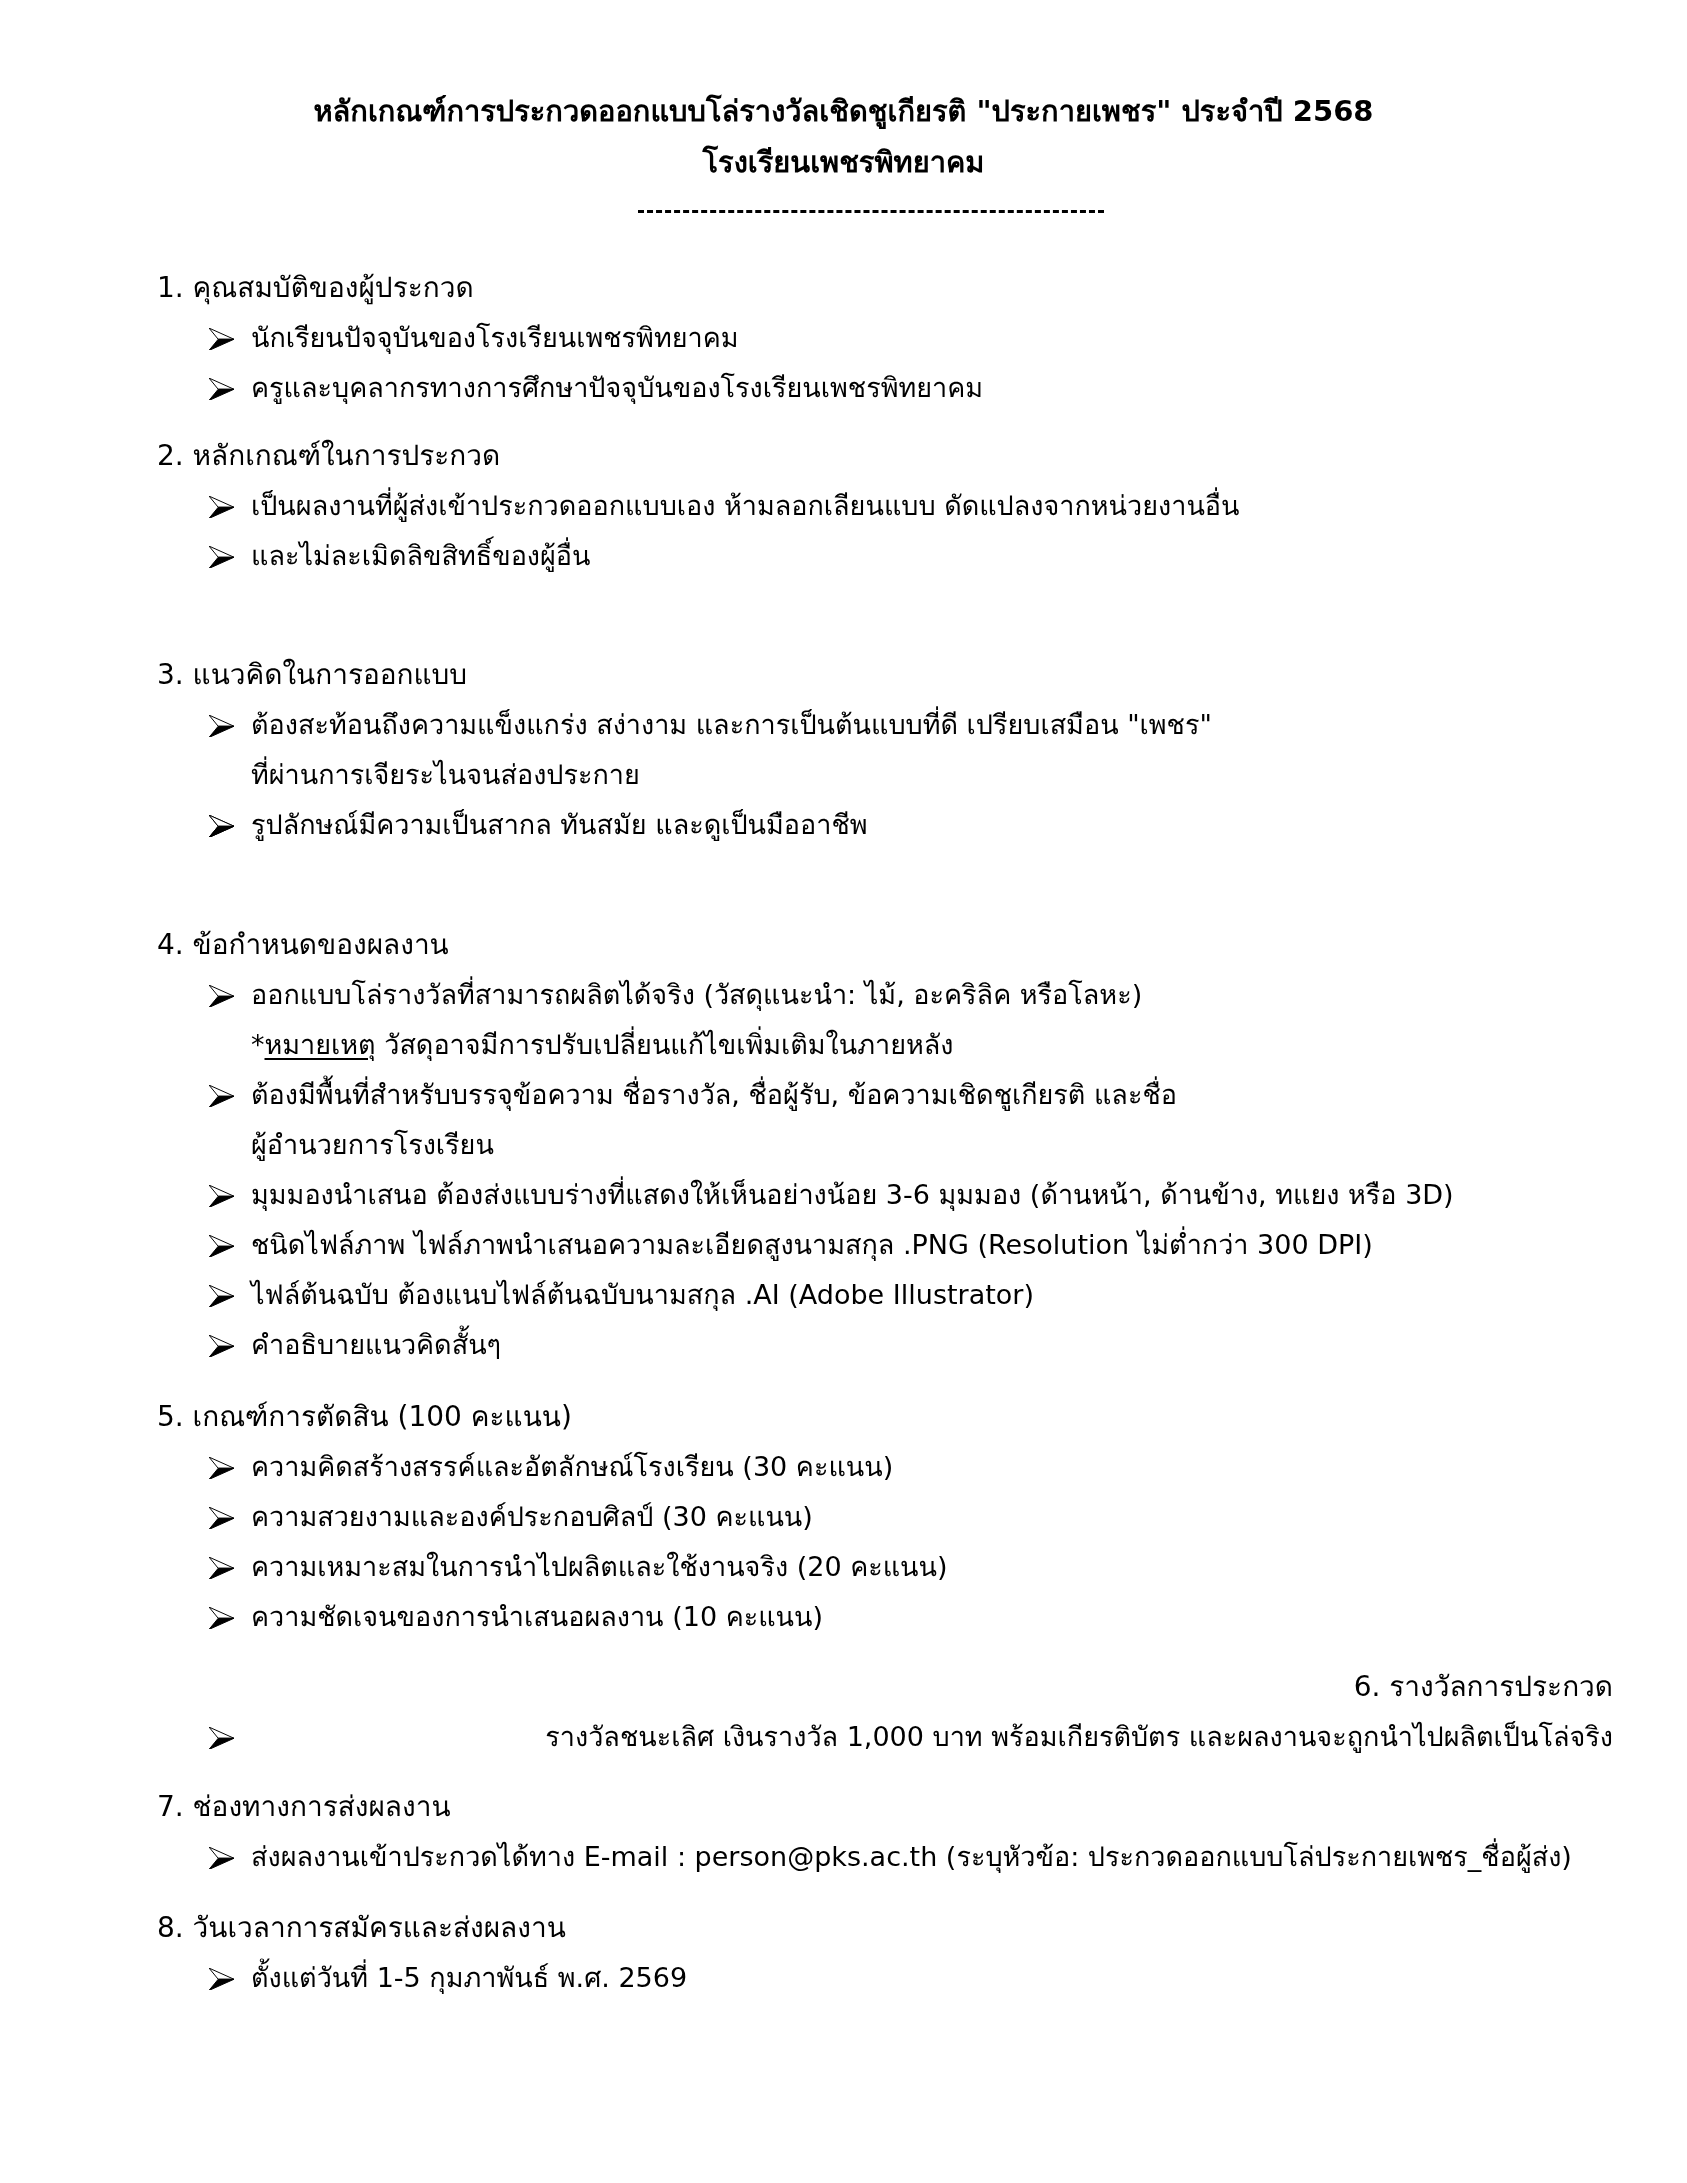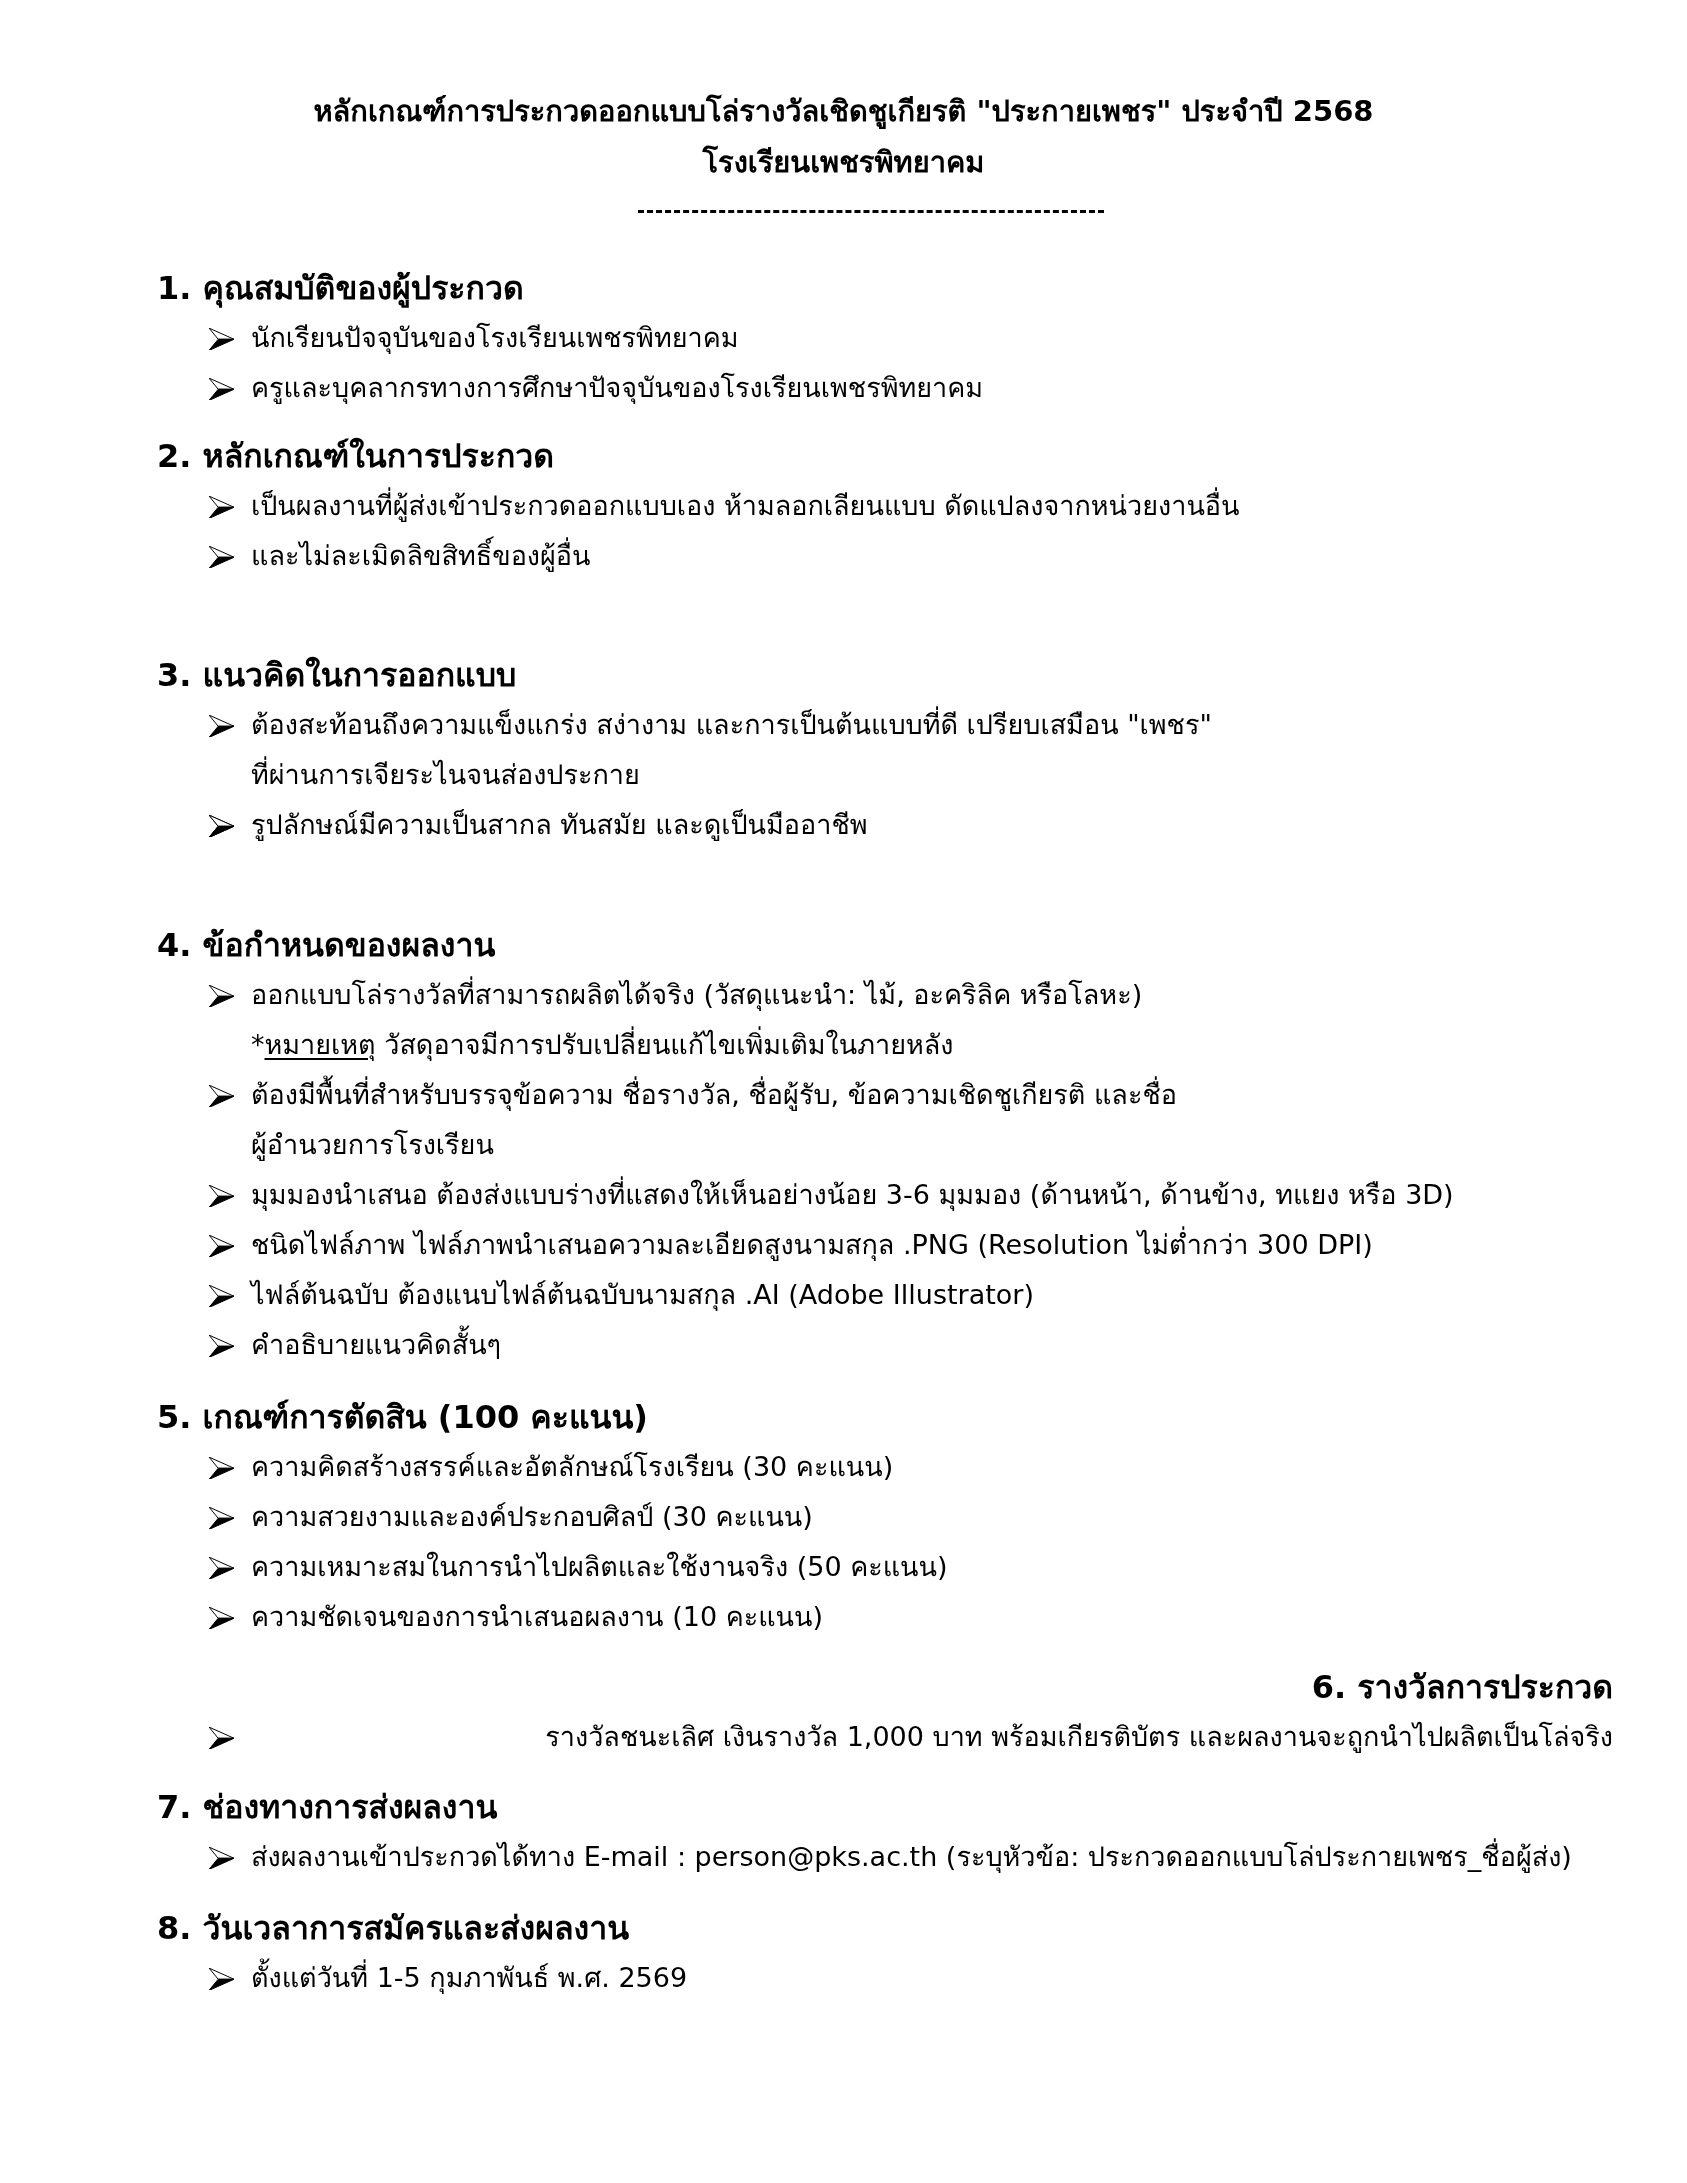--- a/index.html
+++ b/index.html
@@ -4,21 +4,21 @@
 <style>
   html, body { margin:0; padding:0; background:#ffffff; }
   body { width:1687px; height:2183px; position:relative; overflow:hidden;
          font-family:"DejaVu Sans", "Liberation Sans", sans-serif; color:#000; }
   .page { position:absolute; left:0; top:0; width:1687px; height:1830px; background:#fff; }
   .title { position:absolute; left:0; width:1687px; text-align:center; font-weight:bold; font-size:29px; line-height:40px; }
   .t1 { top:91px; }
   .t2 { top:142px; }
   .rule { position:absolute; top:210px; left:638px; width:466px; height:0; border-top:3.3px dashed #000; }
   .section { position:absolute; left:157px; width:1456px; }
-  .sec-title { font-weight:bold; font-size:32px; line-height:50px; height:50px; white-space:nowrap; }
+  .sec-title { font-weight:normal; font-size:28px; line-height:50px; height:50px; white-space:nowrap; }
   .item { position:relative; padding-left:94px; font-size:27px; line-height:50px; white-space:nowrap; }
   .item .bullet { position:absolute; left:52px; top:14.6px; width:25px; height:22.5px; }
   .cont { padding-left:94px; font-size:27px; line-height:50px; white-space:nowrap; }
   .u { text-decoration:underline; text-underline-offset:4px; text-decoration-thickness:2px; }
 </style>
 </head>
 <body>
 
 <svg width="0" height="0" style="position:absolute">
   <defs>
@@ -142,21 +142,21 @@
     <div class="item">
       <svg class="bullet" viewBox="0 0 38 34" width="25" height="22.5">
           <use href="#arrowhead"></use>
         </svg>
       <span>ความสวยงามและองค์ประกอบศิลป์ (30 คะแนน)</span>
     </div>
     <div class="item">
       <svg class="bullet" viewBox="0 0 38 34" width="25" height="22.5">
           <use href="#arrowhead"></use>
         </svg>
-      <span>ความเหมาะสมในการนำไปผลิตและใช้งานจริง (50 คะแนน)</span>
+      <span>ความเหมาะสมในการนำไปผลิตและใช้งานจริง (20 คะแนน)</span>
     </div>
     <div class="item">
       <svg class="bullet" viewBox="0 0 38 34" width="25" height="22.5">
           <use href="#arrowhead"></use>
         </svg>
       <span>ความชัดเจนของการนำเสนอผลงาน (10 คะแนน)</span>
     </div>
   </div>
 
   <div class="section" style="top:1662px;text-align:right;">

